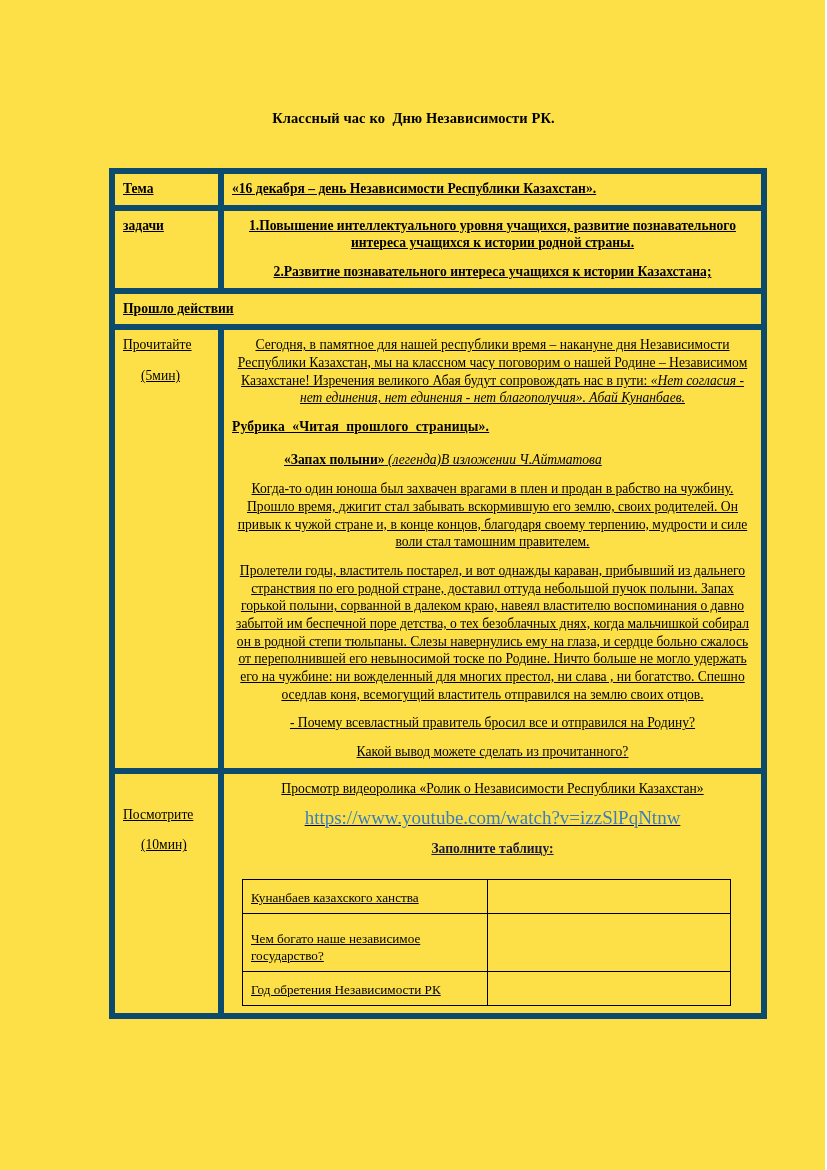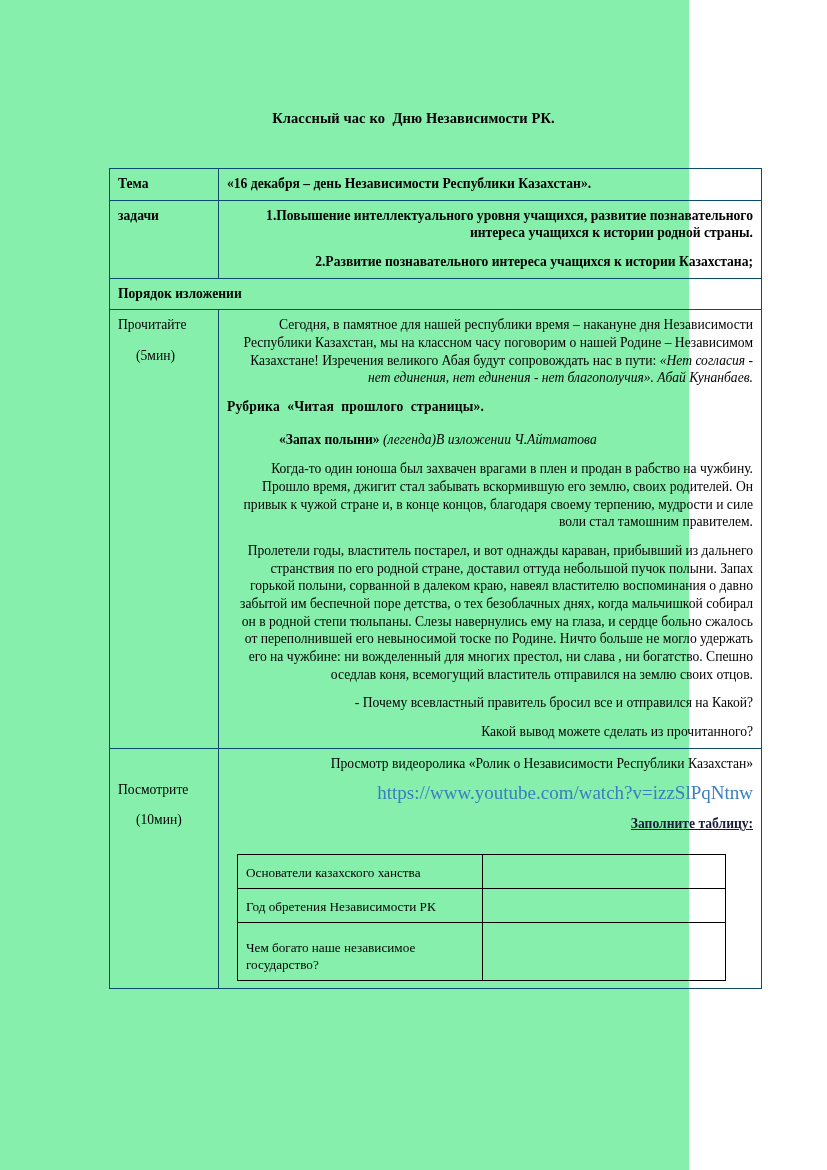--- a/index.html
+++ b/index.html
@@ -9,23 +9,23 @@
   }
   body {
     width: 827px;
     height: 1170px;
     overflow: hidden;
     font-family: "Liberation Serif", "DejaVu Serif", serif;
     color: #000000;
   }
   .page {
     position: relative;
-    width: 689px;
+    width: 825px;
     height: 1170px;
-    background: #86efac;
+    background: #fde047;
     box-sizing: border-box;
   }
   .doc-title {
     position: absolute;
     top: 110px;
     left: 0;
     width: 827px;
     text-align: center;
     font-weight: bold;
     font-size: 14.5px;
@@ -34,41 +34,42 @@
   }
   table.main-table {
     position: absolute;
     top: 168px;
     left: 109px;
     width: 652px;
     border-collapse: collapse;
     table-layout: fixed;
   }
   table.main-table > tbody > tr > td {
-    border: 1px solid #0c4a6e;
+    border: 6px solid #0c4a6e;
     vertical-align: top;
     padding: 6px 8px 7px 8px;
     font-size: 13.6px;
     line-height: 1.30;
+    text-decoration: underline;
   }
   col.c-label { width: 109px; }
   col.c-body  { width: 543px; }
 
   .lbl-bold { font-weight: bold; }
   .val-bold { font-weight: bold; }
 
   td.full-width-head {
     font-weight: bold;
     padding-top: 7px;
     padding-bottom: 9px;
   }
 
   p.para {
     margin: 0 0 11px 0;
-    text-align: right;
+    text-align: center;
   }
   p.para:last-child { margin-bottom: 0; }
   p.tight { margin-bottom: 9px; }
 
   .i { font-style: italic; }
   .b { font-weight: bold; }
 
   .rubric {
     font-weight: bold;
     margin: 0 0 15px 0;
@@ -154,39 +155,39 @@
         <td>
           <span class="lbl-bold">задачи</span>
         </td>
         <td>
           <p class="para b">1.Повышение интеллектуального уровня учащихся, развитие познавательного интереса учащихся к истории родной страны.</p>
           <p class="para b">2.Развитие познавательного интереса учащихся к истории Казахстана;</p>
         </td>
       </tr>
 
       <tr>
-        <td class="full-width-head" colspan="2">Порядок изложении</td>
+        <td class="full-width-head" colspan="2">Прошло действии</td>
       </tr>
 
       <tr>
         <td>
           <p class="side-label">Прочитайте</p>
           <p class="side-label">(5мин)</p>
         </td>
         <td>
 
           <p class="para"><span>Сегодня, в памятное для нашей республики время – накануне дня Независимости Республики Казахстан, мы на классном часу поговорим о нашей Родине – Независимом Казахстане! Изречения великого Абая будут сопровождать нас в пути: </span><span class="i">«Нет согласия - нет единения, нет единения - нет благополучия». Абай Кунанбаев.</span></p>
 
           <p class="rubric">Рубрика  «Читая  прошлого  страницы».</p>
 
           <p class="legend-line"><span class="b">«Запах полыни»</span><span class="i"> (легенда)В изложении Ч.Айтматова</span></p>
 
           <p class="para">Когда-то один юноша был захвачен врагами в плен и продан в рабство на чужбину. Прошло время, джигит стал забывать вскормившую его землю, своих родителей. Он привык к чужой стране и, в конце концов, благодаря своему терпению, мудрости и силе воли стал тамошним правителем.</p>
           <p class="para">Пролетели годы, властитель постарел, и вот однажды караван, прибывший из дальнего странствия по его родной стране, доставил оттуда небольшой пучок полыни. Запах горькой полыни, сорванной в далеком краю, навеял властителю воспоминания о давно забытой им беспечной поре детства, о тех безоблачных днях, когда мальчишкой собирал он в родной степи тюльпаны. Слезы навернулись ему на глаза, и сердце больно сжалось от переполнившей его невыносимой тоске по Родине. Ничто больше не могло удержать его на чужбине: ни вожделенный для многих престол, ни слава , ни богатство. Спешно оседлав коня, всемогущий властитель отправился на землю своих отцов.</p>
-          <p class="para">- Почему всевластный правитель бросил все и отправился на Какой?</p>
+          <p class="para">- Почему всевластный правитель бросил все и отправился на Родину?</p>
           <p class="para">Какой вывод можете сделать из прочитанного?</p>
         </td>
       </tr>
 
       <tr>
         <td>
           <p class="side-label side-pad-top">Посмотрите</p>
           <p class="side-label">(10мин)</p>
         </td>
         <td>
@@ -201,31 +202,31 @@
             <span class="fill-head">Заполните таблицу:</span>
           </p>
 
           <table class="inner-table">
             <colgroup>
               <col class="ic-q">
               <col class="ic-a">
             </colgroup>
             <tbody>
               <tr>
-                <td class="inner-short">Основатели казахского ханства</td>
-                <td class="inner-short"></td>
-              </tr>
-              <tr>
-                <td class="inner-short">Год обретения Независимости РК</td>
+                <td class="inner-short">Кунанбаев казахского ханства</td>
                 <td class="inner-short"></td>
               </tr>
               <tr>
                 <td class="inner-tall">Чем богато наше независимое государство?</td>
                 <td class="inner-tall"></td>
               </tr>
+              <tr>
+                <td class="inner-short">Год обретения Независимости РК</td>
+                <td class="inner-short"></td>
+              </tr>
             </tbody>
           </table>
 
         </td>
       </tr>
 
     </tbody>
   </table>
   </div>
 

